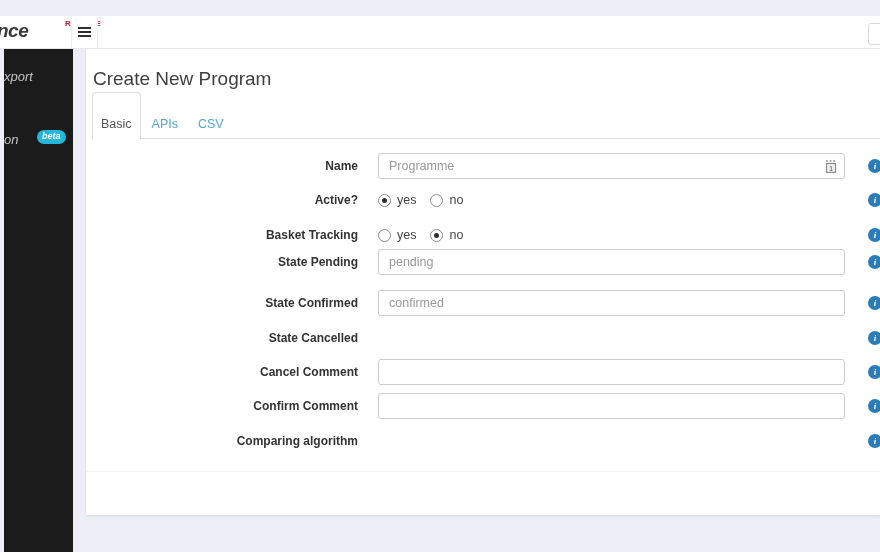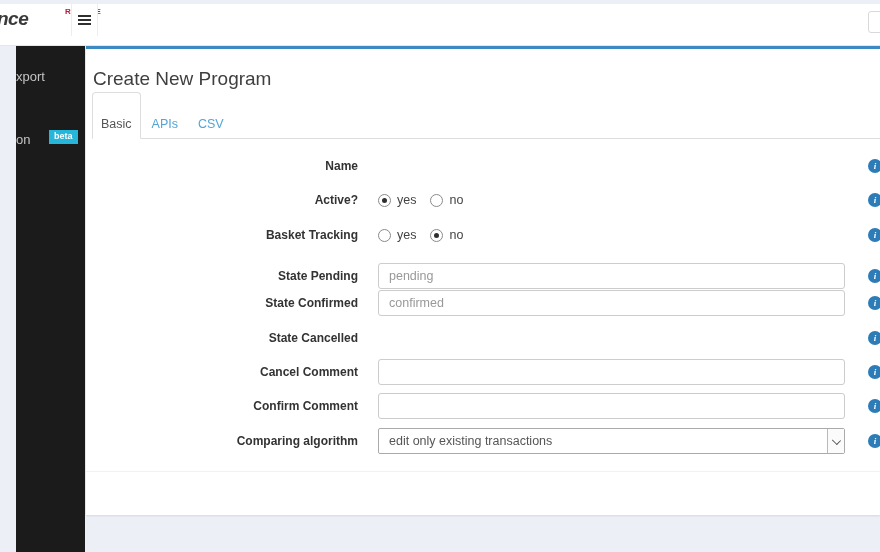--- a/index.html
+++ b/index.html
@@ -1,60 +1,60 @@
 <!DOCTYPE html>
 <html><head>
 <meta charset="utf-8">
 <style>
   * { margin:0; padding:0; box-sizing:border-box; }
   html,body { width:880px; height:552px; overflow:hidden; }
   body { font-family:"Liberation Sans", sans-serif; background:#ecf0f6; position:relative; }
   .screen { position:absolute; inset:0; width:880px; height:552px; overflow:hidden; }
 
   
-  .navbar { position:absolute; left:0; top:4px; width:880px; height:42px; background:#fff;
+  .navbar { position:absolute; left:0; top:16px; width:880px; height:33px; background:#fff;
             border-bottom:1px solid #e6e6e6; z-index:5; }
   .logo-wrap { position:absolute; left:0; top:0; width:69px; height:33px; overflow:visible; }
   .logo-text { position:absolute; left:-3px; top:4px; font-style:italic; font-weight:900;
                font-size:19px; color:#3a3a3a; letter-spacing:-0.5px; }
   .logo-badge { position:absolute; left:29px; top:3px; font-size:8px; font-weight:bold;
                 color:#c11438; letter-spacing:0.3px;padding-left:36px; }
   .menu-btn { position:absolute; left:71px; top:0; width:27px; height:32px;
               border-left:1px solid #ededed; border-right:1px solid #ededed;
               display:flex; flex-direction:column; align-items:center; justify-content:center;
               gap:2px; cursor:pointer; background:#fff; }
   .menu-btn i { display:block; width:13px; height:2px; background:#2f2f2f; }
   .nav-right-box { position:absolute; left:868px; top:7px; width:40px; height:22px;
                    border:1px solid #d9d9d9; border-radius:3px; background:#fff; }
 
   
-  .sidebar { position:absolute; left:16px; top:33px; width:69px; height:519px; background:#1b1b1b; }
+  .sidebar { position:absolute; left:4px; top:33px; width:69px; height:519px; background:#1b1b1b;font-style:italic; }
   .side-item { position:absolute; left:0; width:69px; color:#c4c4c4; font-size:13px;
                line-height:16px; cursor:pointer; }
   .side-item-1 { top:36px; }
   .side-item-2 { top:99px; }
   .beta-badge { position:absolute; left:33px; top:-2px; background:#25b6da; color:#fff;
-                font-size:9px; font-weight:bold; padding:2px 5px 3px; border-radius:0;
+                font-size:9px; font-weight:bold; padding:2px 5px 3px; border-radius:7px;
                 line-height:9px; }
 
   
   .panel { position:absolute; left:86px; top:46px; width:794px; height:469px; background:#fff;
            border-top:3px solid #3d89c3; box-shadow:0 1px 2px rgba(0,0,0,0.10); }
   .page-title { position:absolute; left:7px; top:19px; font-size:19px; color:#3f3f3f; }
 
   .tabs { position:absolute; left:6px; right:0; top:61px; height:29px;
           border-bottom:1px solid #ddd; display:flex; align-items:flex-end; }
   .tab { padding:24px 8px 7px; font-size:12.5px; margin-right:2px; margin-bottom:-1px;
          border-radius:4px 4px 0 0; cursor:pointer; line-height:14px; }
   .tab.active { border:1px solid #ddd; border-bottom:1px solid #fff; background:#fff; color:#555; }
   .tab.link { color:#54a5d5; border:1px solid transparent; }
 
   
   .frm-row { position:absolute; left:0; width:794px; height:26px; }
-  .r0{top:104px}.r1{top:138px}.r2{top:173px}.r3{top:214px}.r4{top:241px}
+  .r0{top:104px}.r1{top:138px}.r2{top:173px}.r3{top:200px}.r4{top:241px}
   .r5{top:276px}.r6{top:310px}.r7{top:344px}.r8{top:379px}
   .lbl { position:absolute; left:0; top:0; width:272px; text-align:right; font-size:12px;
          font-weight:bold; color:#333; line-height:26px; }
   .ctl { position:absolute; left:292px; top:0; width:467px; height:26px; }
   .txt { width:467px; height:26px; border:1px solid #ccc; border-radius:3px; background:#fff;
          font-family:"Liberation Sans", sans-serif; font-size:12.5px; color:#999;
          padding:0 24px 0 10px; outline:none; }
   .txt.no-icon { }
   .autofill-icon { position:absolute; right:7px; top:6px; width:14px; height:14px; cursor:pointer; }
 
@@ -110,20 +110,32 @@
     <h1 class="page-title" style="font-weight:normal">Create New Program</h1>
 
     <div class="tabs">
       <div class="tab active">Basic</div>
       <div class="tab link">APIs</div>
       <div class="tab link">CSV</div>
     </div>
 
     <div class="frm-row r0">
       <label class="lbl">Name</label>
+      <div class="ctl">
+        <input class="txt" type="text" value="Programme" style="">
+        <span class="autofill-icon">
+          <svg width="14" height="14" viewBox="0 0 14 14">
+            <circle cx="3" cy="2" r="1" fill="#9a9a9a"></circle>
+            <circle cx="6.5" cy="2" r="1" fill="#9a9a9a"></circle>
+            <circle cx="10" cy="2" r="1" fill="#9a9a9a"></circle>
+            <rect x="2.5" y="4.5" width="9" height="9" fill="#efefef" stroke="#8a8a8a" stroke-width="1.2"></rect>
+            <text x="7" y="11.5" text-anchor="middle" font-size="7.5" fill="#555" font-family="Liberation Sans, sans-serif">1</text>
+          </svg>
+        </span>
+      </div>
       <span class="info-icon">i</span>
     </div>
 
     <div class="frm-row r1">
       <label class="lbl">Active?</label>
       <div class="ctl radio-ctl">
         <span class="radio checked"></span>
         <span class="radio-label">yes</span>
         <span class="radio"></span>
         <span class="radio-label">no</span>
@@ -174,25 +186,19 @@
     <div class="frm-row r7">
       <label class="lbl">Confirm Comment</label>
       <div class="ctl">
         <input class="txt no-icon" type="text" value="" style="">
       </div>
       <span class="info-icon">i</span>
     </div>
 
     <div class="frm-row r8">
       <label class="lbl">Comparing algorithm</label>
-      <div class="ctl">
-        <div class="select">
-          <span class="select-value">edit only existing transactions</span>
-          <span class="select-arrow-box"></span>
-        </div>
-      </div>
       <span class="info-icon">i</span>
     </div>
 
     <div class="panel-divider"></div>
   </div>
 
 </div>
 
 </body></html>

